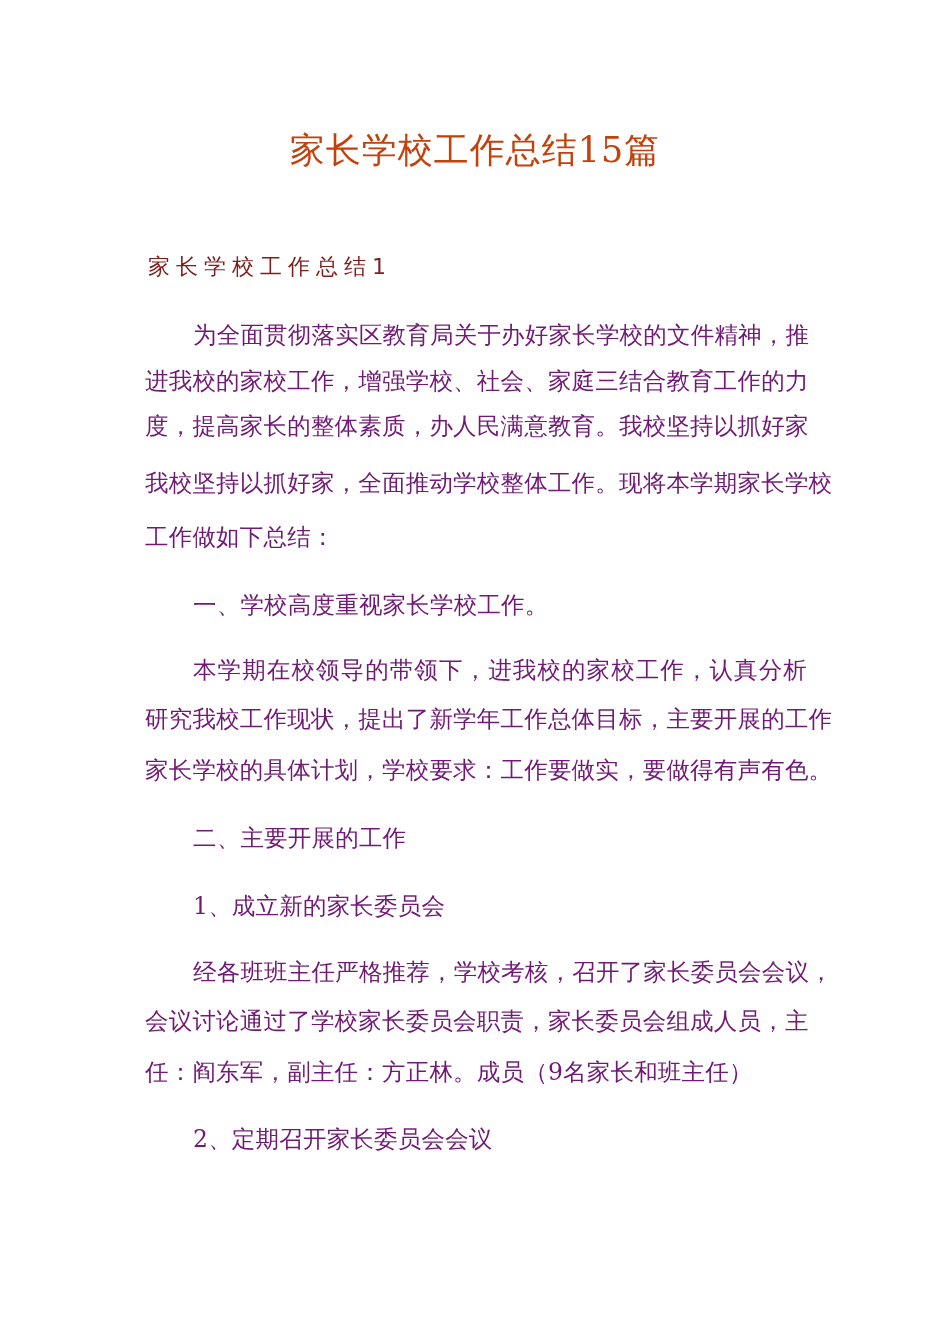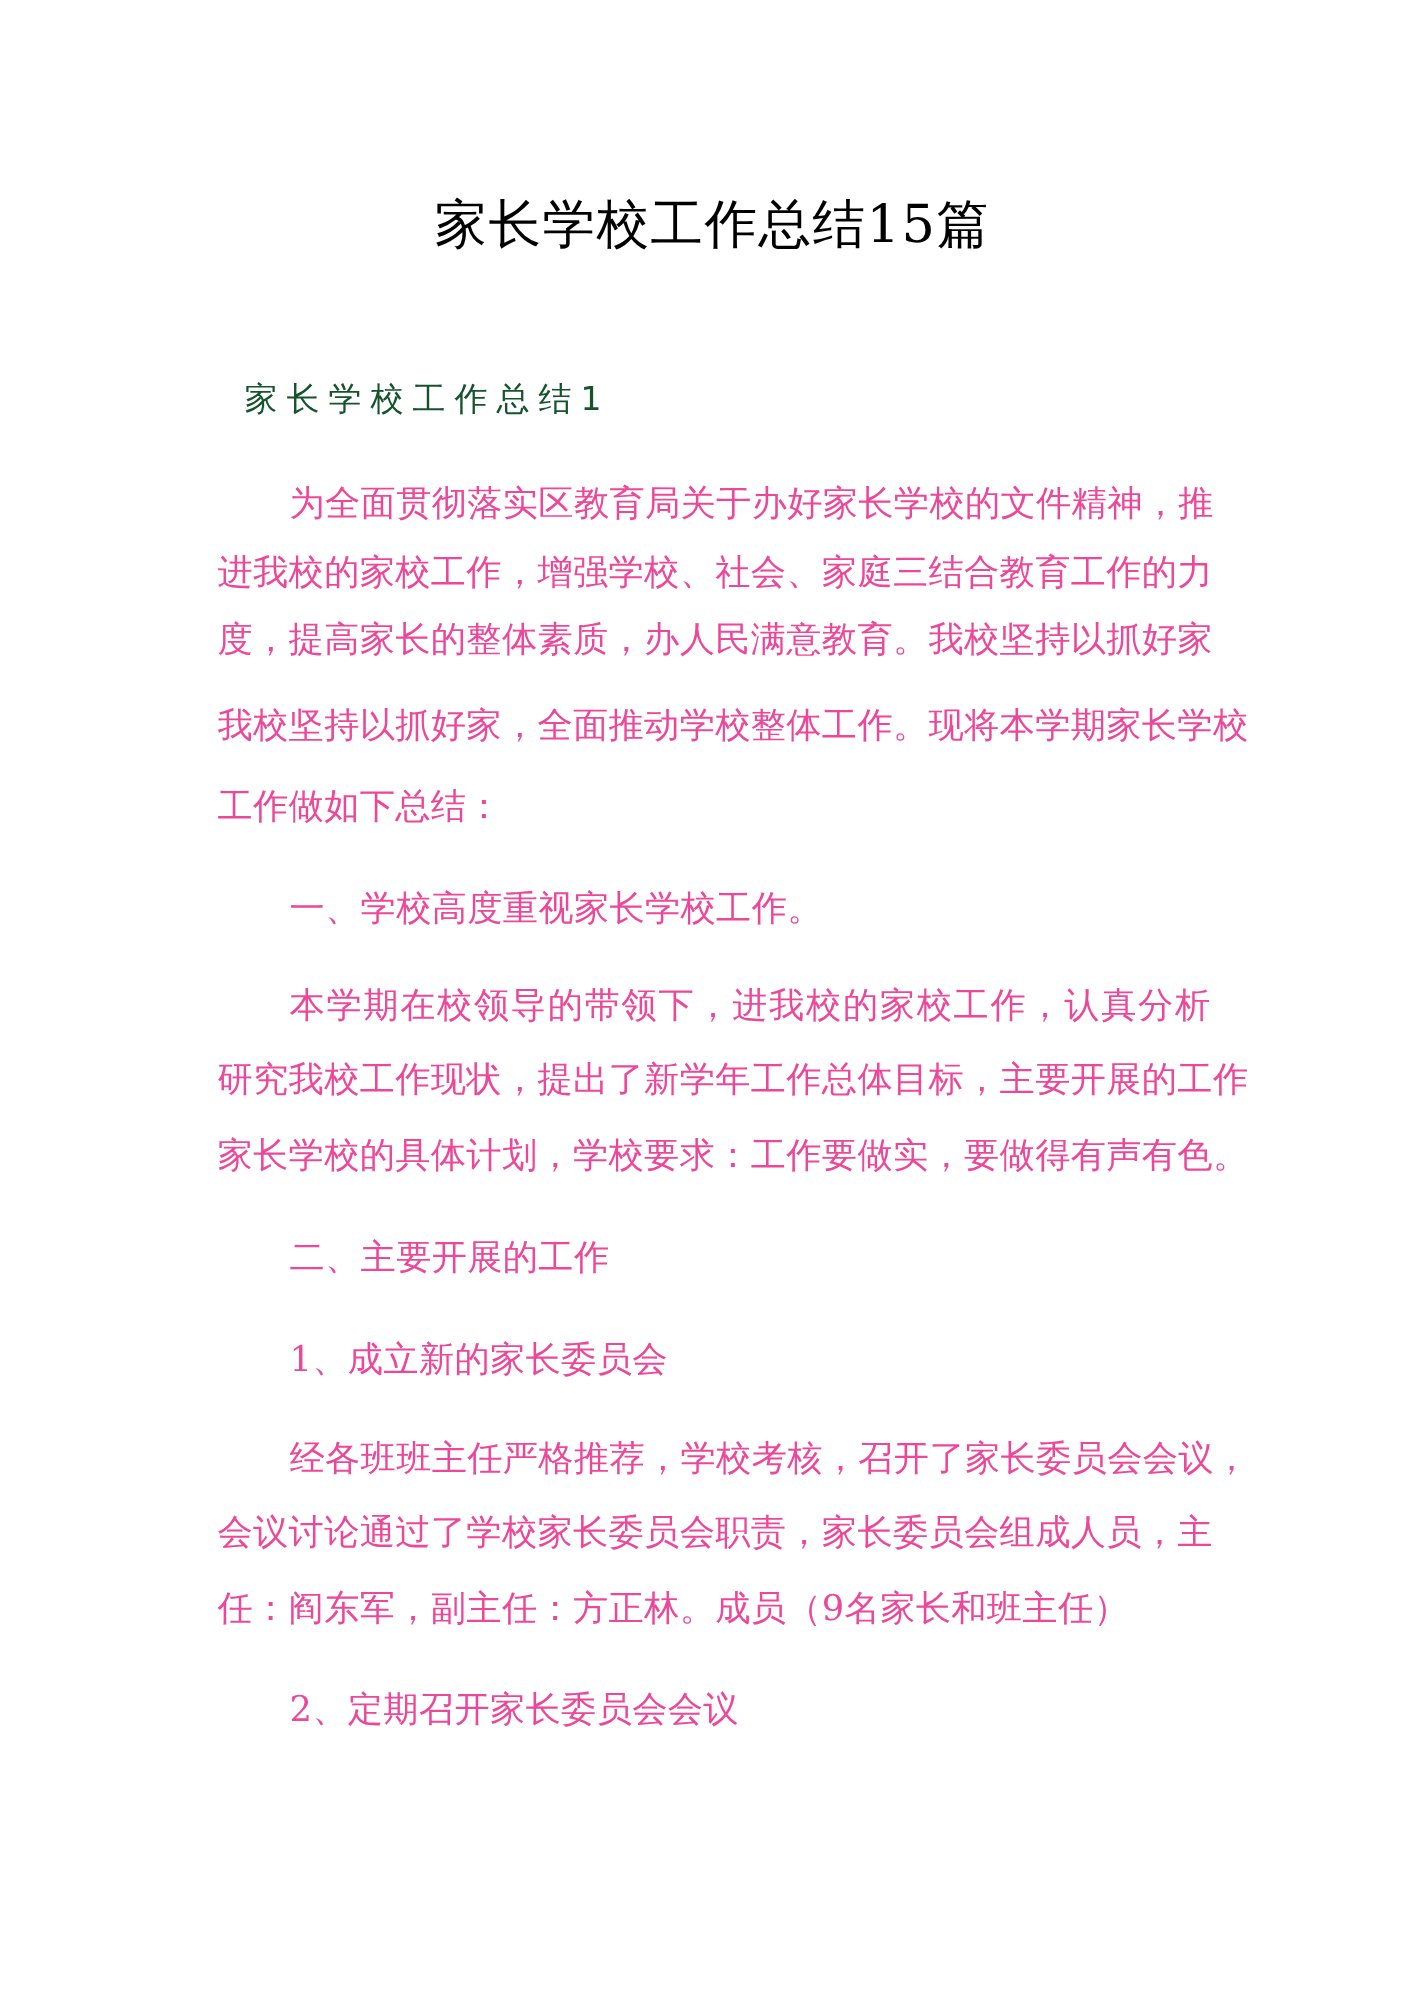--- a/index.html
+++ b/index.html
@@ -1,24 +1,24 @@
 <!DOCTYPE html>
 <html><head>
   <meta charset="utf-8">
   <style>
     html, body { margin: 0; padding: 0; background: #ffffff; }
     body { width: 950px; height: 1344px; position: relative; overflow: hidden;
            font-family: "DejaVu Serif", "Liberation Serif", serif; color: #111111; }
     .page { position: absolute; left: 0; top: 0; width: 950px; height: 1344px; background: #ffffff; }
     .title { position: absolute; top: 126px; left: 0; width: 950px; text-align: center;
-             font-size: 35px; letter-spacing: 1px; line-height: 48px; color: #000000; }
-    .subtitle { position: absolute; top: 252px; left: 163px; font-size: 22px; letter-spacing: 6px;
-                font-family: "DejaVu Sans", "Liberation Sans", sans-serif; color: #14532d; line-height: 30px; }
+             font-size: 35px; letter-spacing: 1px; line-height: 48px; color: #c2410c; }
+    .subtitle { position: absolute; top: 252px; left: 148px; font-size: 22px; letter-spacing: 6px;
+                font-family: "DejaVu Sans", "Liberation Sans", sans-serif; color: #7f1d1d; line-height: 30px; }
     .line { position: absolute; left: 145px; width: 662px; font-size: 23.5px; line-height: 34px;
-            white-space: nowrap; color: #ec4899; letter-spacing: 0.2px; }
+            white-space: nowrap; color: #701a75; letter-spacing: 0.2px; }
     .indent { left: 193px; width: 614px; }
     .just { text-align: justify; text-align-last: justify; }
   </style>
 </head>
 <body>
 
 <div class="page">
   <div class="title">家长学校工作总结15篇</div>
   <div class="subtitle">家长学校工作总结1</div>
 

